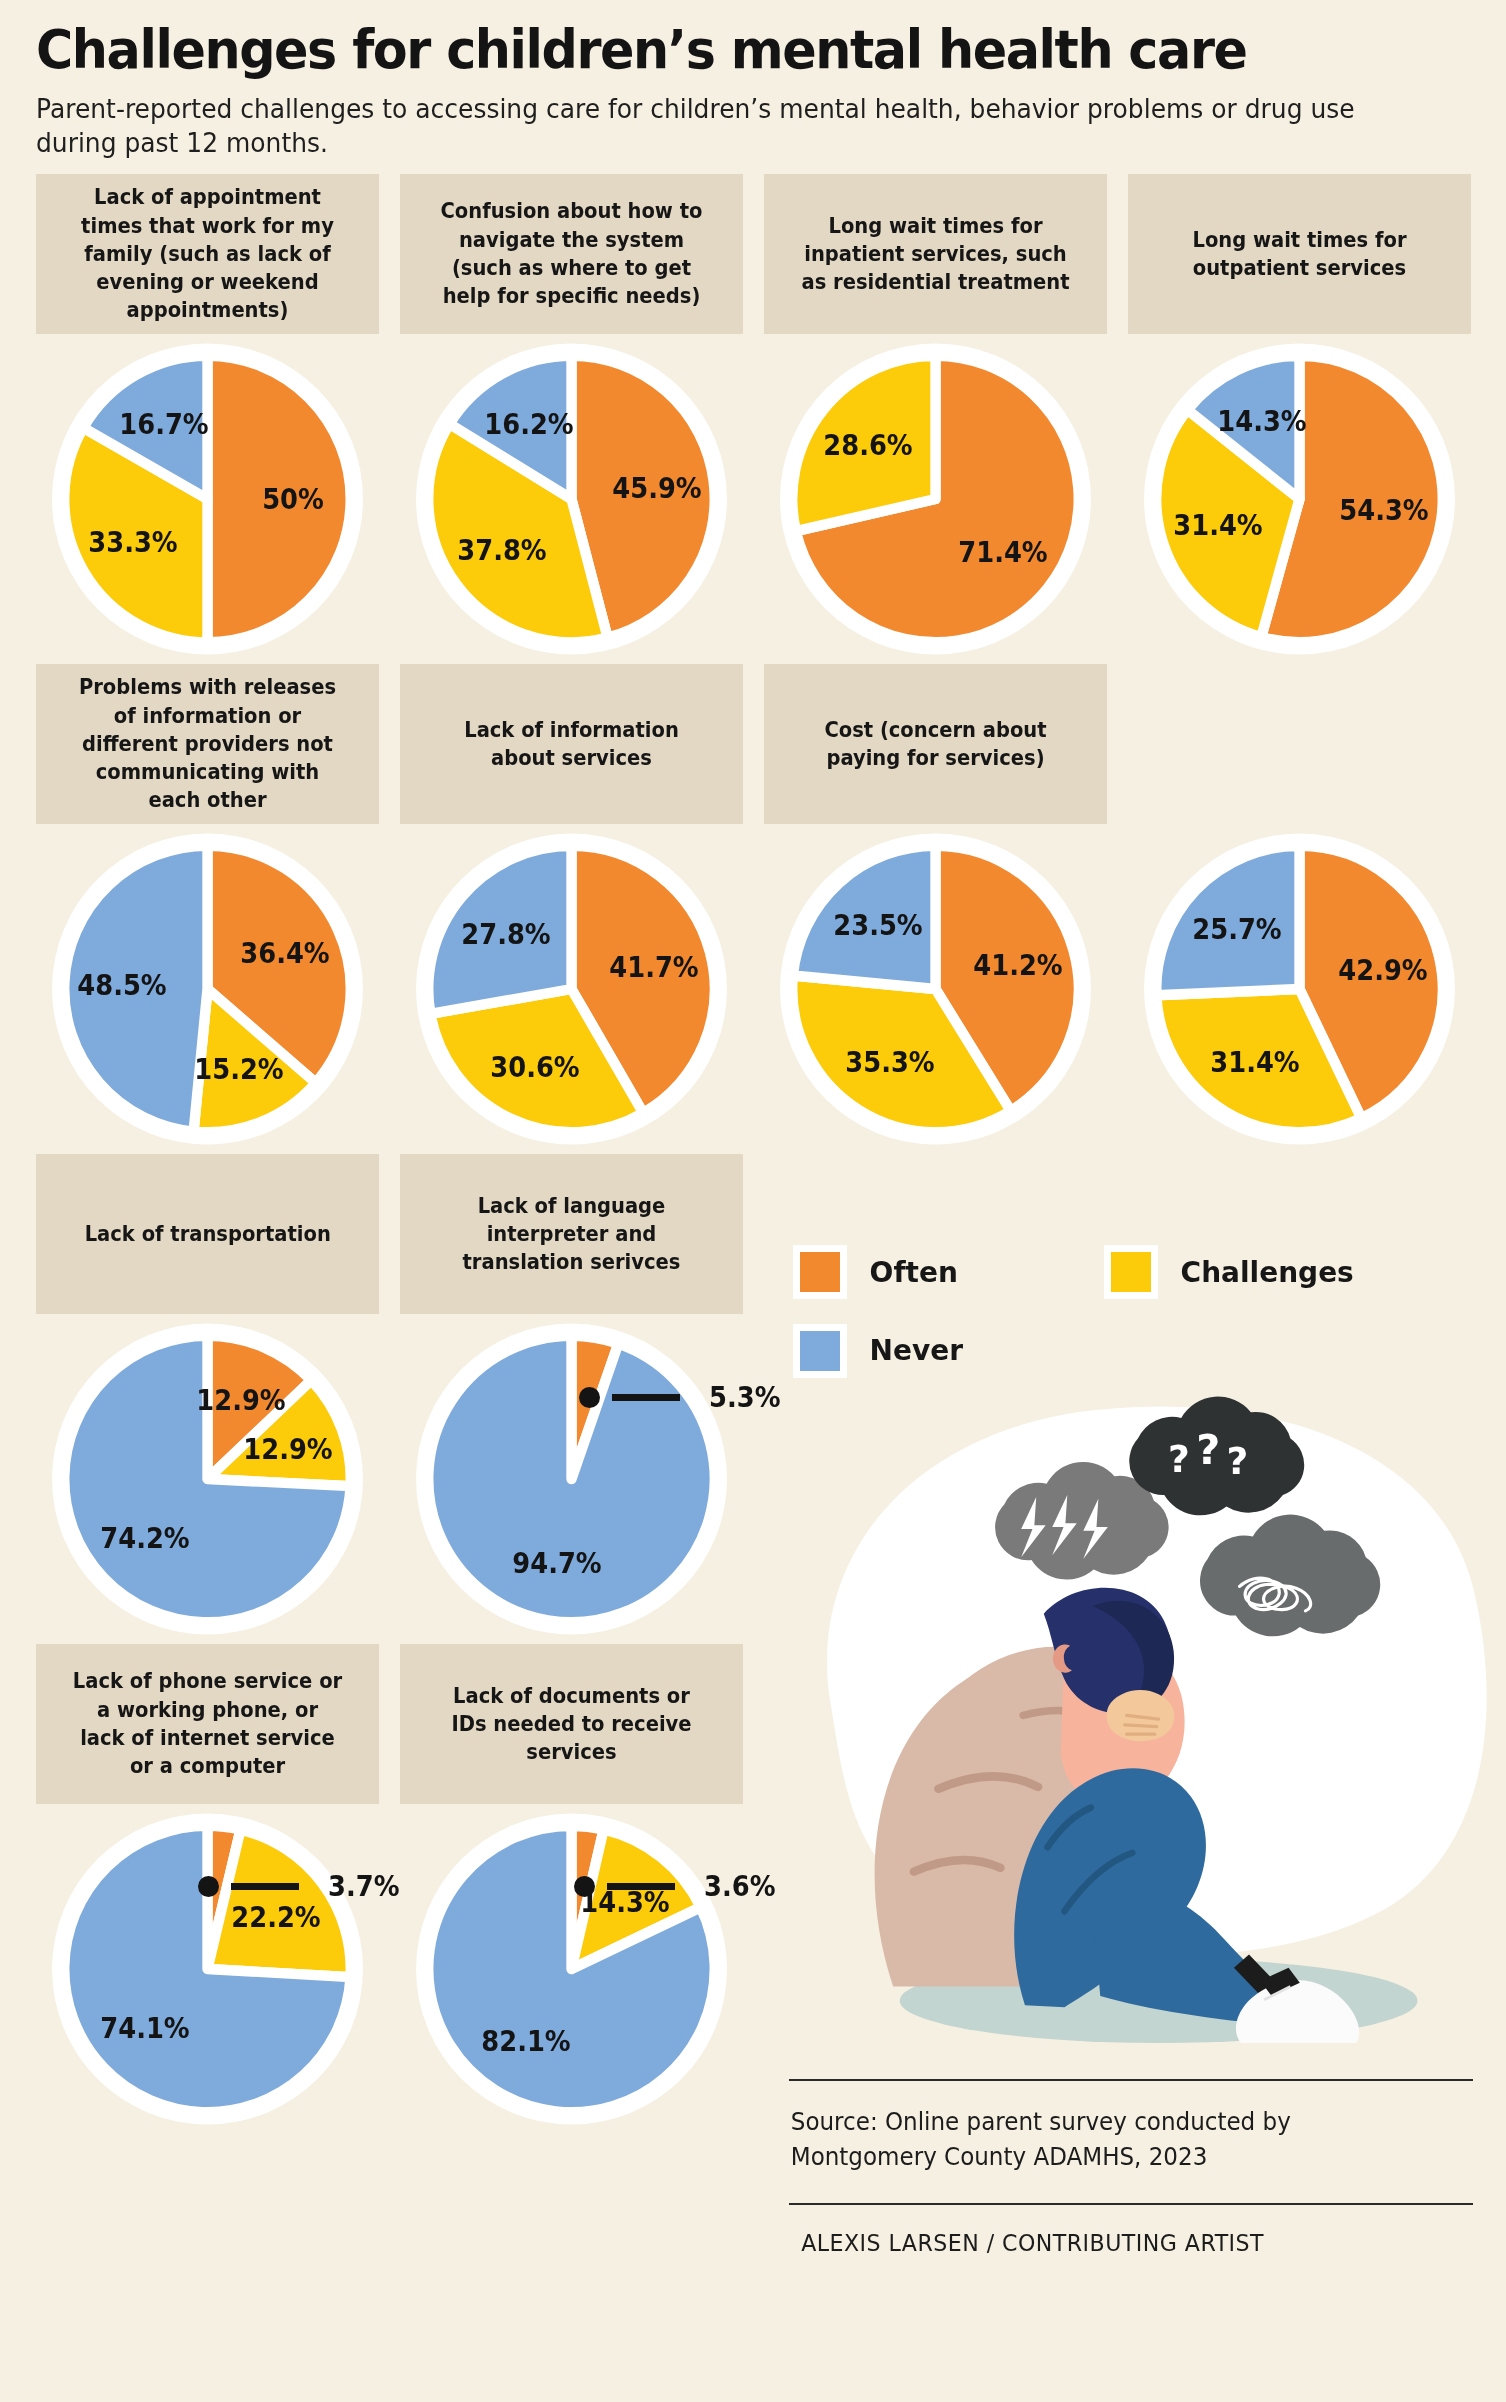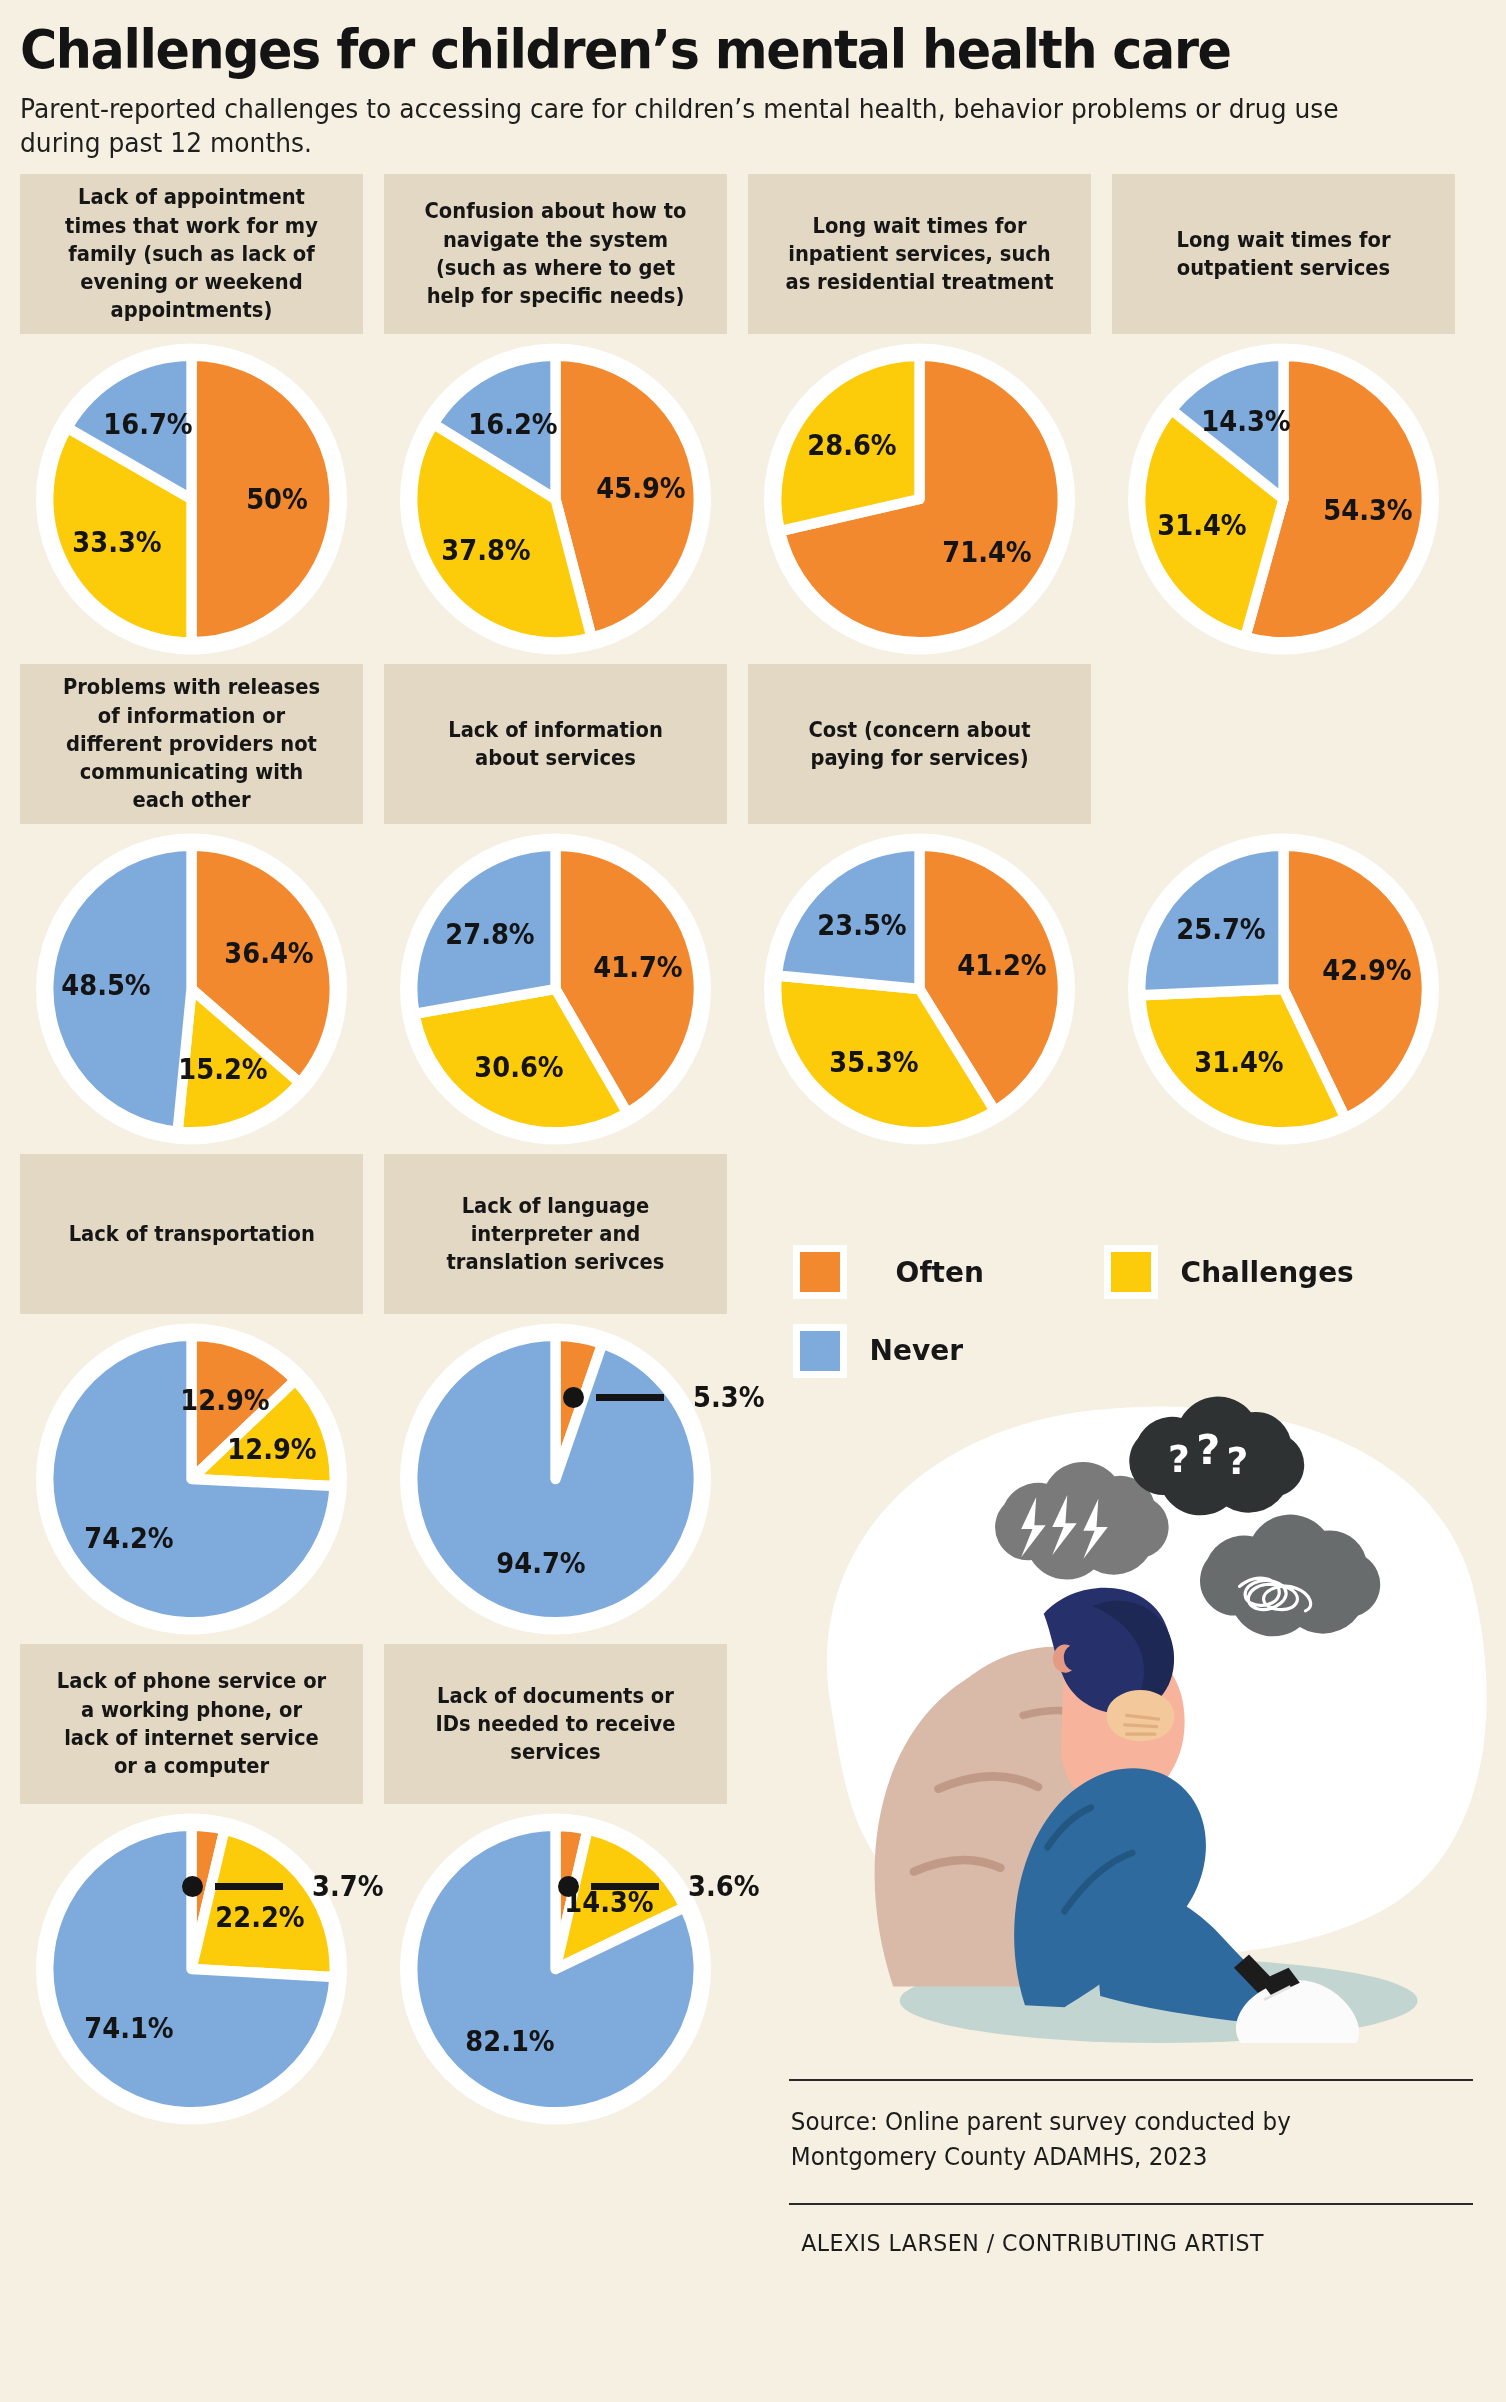--- a/index.html
+++ b/index.html
@@ -4,21 +4,21 @@
 <style>
   * { box-sizing: border-box; margin:0; padding:0; }
   html,body { background:#F6F0E2; }
   body {
     width:1507px; height:2402px;
     font-family:"Liberation Sans", sans-serif;
     color:#1a1a1a;
     position:relative;
     overflow:hidden;
   }
-  .page { position:relative; width:1507px; height:1764px; padding:0 20px; }
+  .page { position:relative; width:1507px; height:1764px; padding:0 36px; }
 
   
   .hdr { padding-top:21px; }
   .hdr h1 {
     font-family:"DejaVu Sans", sans-serif;
     font-weight:bold;
     font-size:54px;
     letter-spacing:-1.5px;
     line-height:1.06;
     color:#141414;
@@ -382,21 +382,21 @@
             <div class="plabel" style="left: 225px; top: 98px;">14.3%</div>
             <div class="plabel" style="left: 126px; top: 237px;">82.1%</div>
           </div>
         </div>
     </div>
 
   </div>
 
   <div class="legend">
     <div class="lrow" style="margin-bottom:24.5px;">
-      <div class="lg" style="width:311px;gap:26px;">
+      <div class="lg" style="width:311px;">
         <div class="swatch" style="background:#F2892F;"></div>
         <div class="ltxt">Often</div>
       </div>
       <div class="lg">
         <div class="swatch" style="background:#FCCB0A;"></div>
         <div class="ltxt">Challenges</div>
       </div>
     </div>
     <div class="lrow">
       <div class="lg" style="width:311px;">

